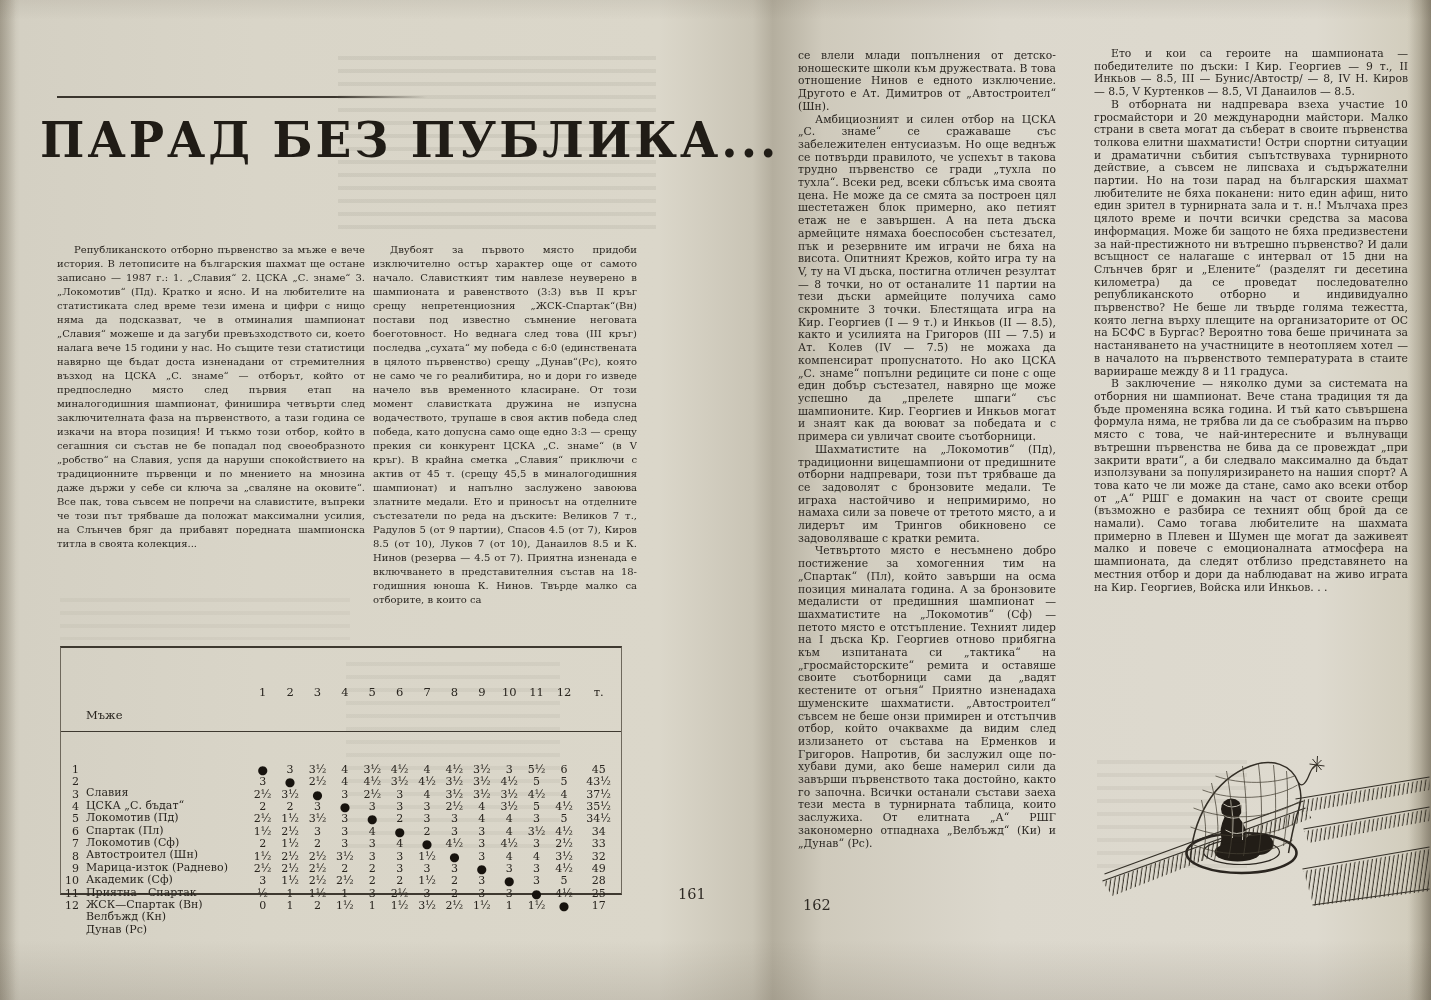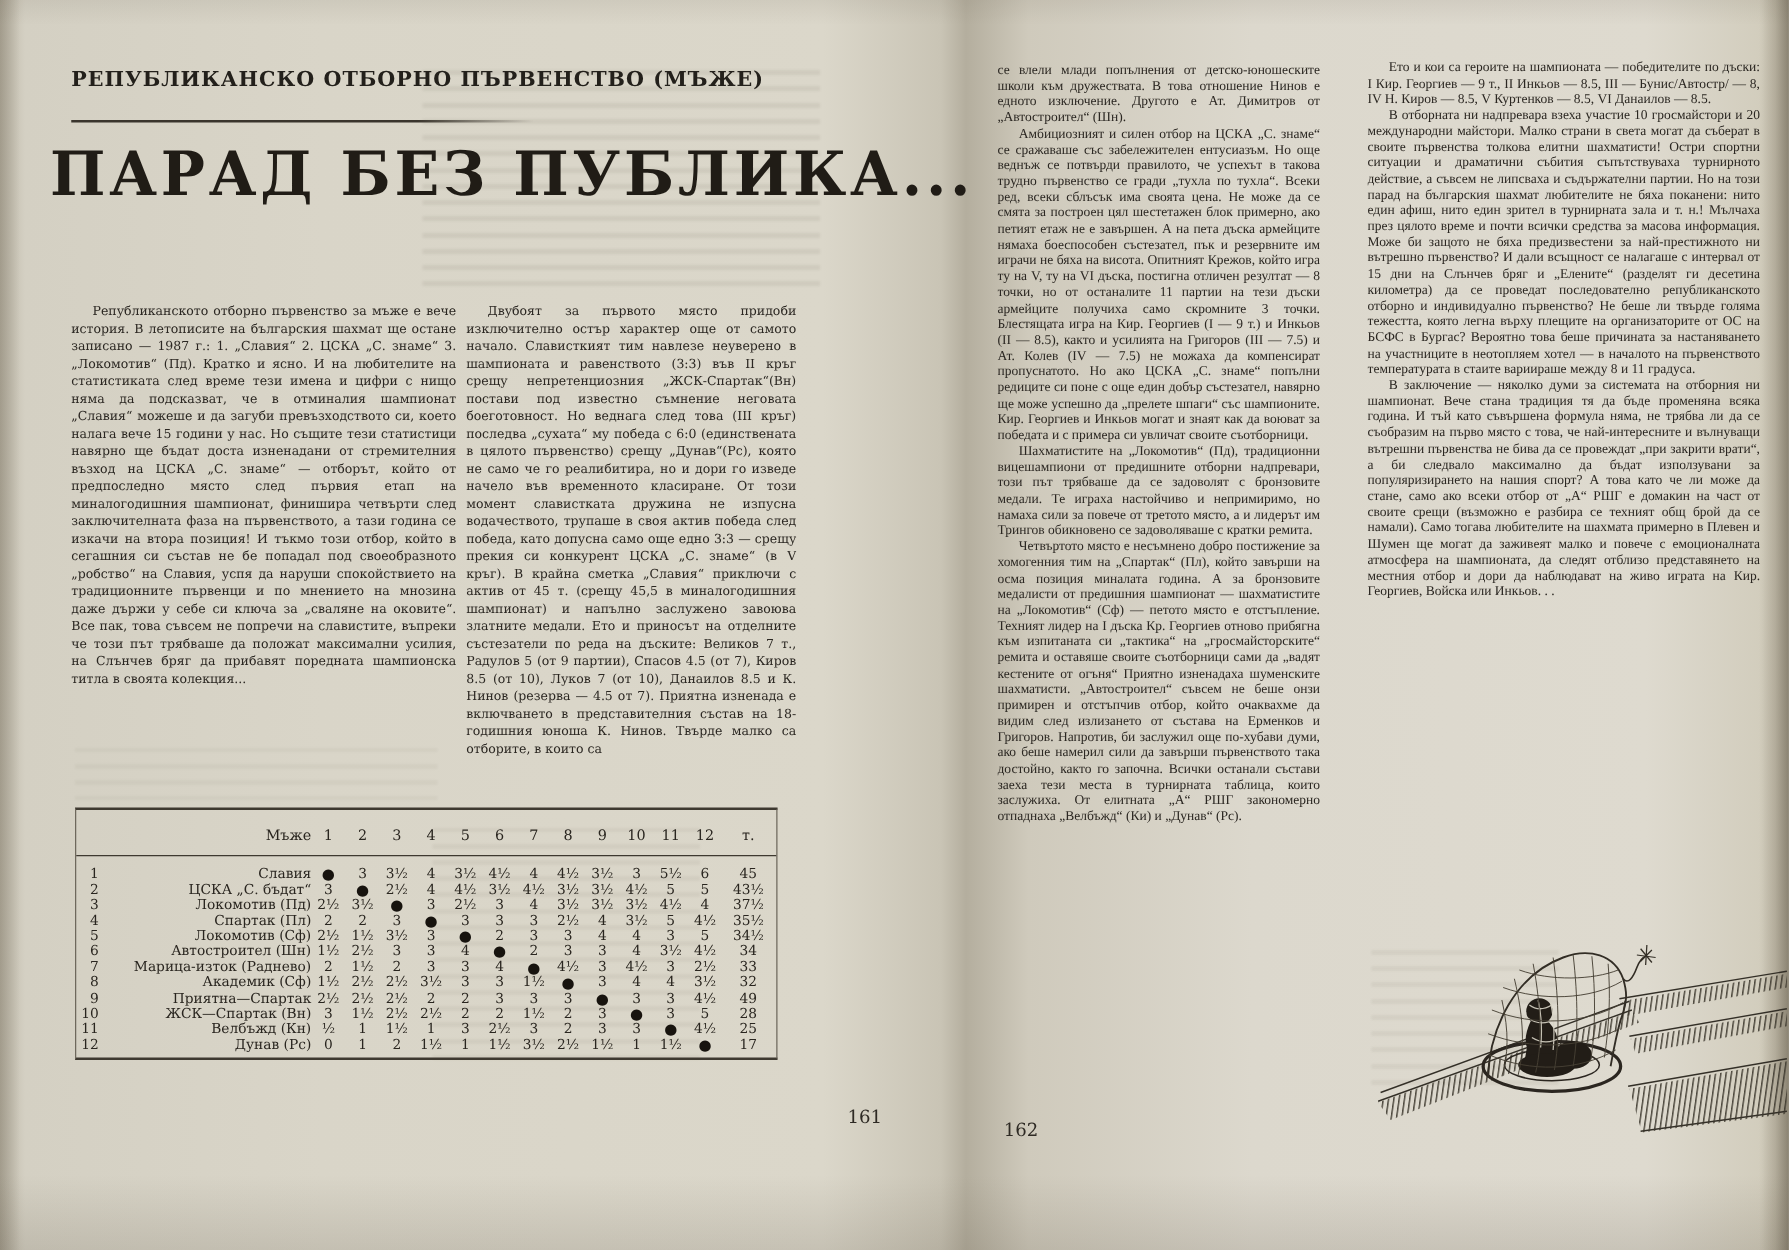--- a/index.html
+++ b/index.html
@@ -30,41 +30,41 @@
     color:#201c16;transform:scaleY(1.04);white-space:nowrap;
   }
   .byline{
     position:absolute;left:40px;top:196px;width:600px;
     text-align:center;font-size:13px;letter-spacing:2.5px;color:#2e2a24;
   }
   .col{position:absolute;text-align:justify;overflow:hidden;}
   .col p{margin:0;text-indent:17px;}
   .col p.cont{text-indent:0;}
   .col-l{font-size:10px;line-height:14px;}
-  .col-r{font-size:10.8px;line-height:12.7px;font-family:Liberation Serif, serif;}
+  .col-r{font-size:10.8px;line-height:12.7px;}
   #l-col1{left:57px;top:243px;width:308px;height:398px;}
   #l-col2{left:373px;top:243px;width:264px;height:404px;}
   #r-col1{left:798px;top:50px;width:258px;height:838px;}
   #r-col2{left:1094px;top:48px;width:314px;height:700px;}
   
   .standings{
     position:absolute;left:60px;top:646px;width:560px;
     border-top:2px solid #3e3930;border-bottom:2px solid #3e3930;
     border-left:1px solid #6e685c;border-right:1px solid #6e685c;
     padding:0 0 4px 0;font-size:11px;color:#29251f;
   }
   .t-row{
     display:grid;
     grid-template-columns:22px 166px repeat(12, 27.4px) 42px;
     align-items:center;height:12.4px;line-height:12.4px;
   }
   .t-head{height:auto;padding:14px 0 10px;border-bottom:1.6px solid #3e3930;margin-bottom:8px;font-size:11.5px;}
   .c{white-space:nowrap;}
   .c-rank{text-align:right;padding-right:4px;}
-  .c-name{text-align:right;padding-left:3px;}
+  .c-name{text-align:left;padding-left:3px;margin-top:47px;}
   .c-s{text-align:center;}
   .c-t{text-align:center;}
   .c-s.dot{font-size:12px;color:#17130e;}
   .pageno{position:absolute;font-size:14.5px;color:#2e2a24;}
   #pageno-l{left:678px;top:886px;}
   #pageno-r{left:803px;top:897px;}
   
   .ghost{
     position:absolute;pointer-events:none;filter:blur(.7px);
     background:repeating-linear-gradient(180deg, rgba(72,63,48,.075) 0 4px, rgba(72,63,48,0) 4px 13px);
@@ -85,21 +85,20 @@
 <div class="spread">
 
   <div class="ghost gh1"></div>
   <div class="ghost gh2"></div>
   <div class="ghost gh3"></div>
   <div class="ghost gh4"></div>
   <div class="edge-l"></div>
   <div class="edge-r"></div>
 
   <div class="page">
-    <div class="kicker">РЕПУБЛИКАНСКО ОТБОРНО ПЪРВЕНСТВО (МЪЖЕ)</div>
     <div class="kicker-rule"></div>
     <h1 class="headline">ПАРАД БЕЗ ПУБЛИКА...</h1>
 
     <div id="l-col1" class="col col-l">
         <p>Републиканското отборно първенство за мъже е вече история. В летописите на българския шахмат ще остане записано — 1987 г.: 1. „Славия“ 2. ЦСКА „С. знаме“ 3. „Локомотив“ (Пд). Кратко и ясно. И на любителите на статистиката след време тези имена и цифри с нищо няма да подсказват, че в отминалия шампионат „Славия“ можеше и да загуби превъзходството си, което налага вече 15 години у нас. Но същите тези статистици навярно ще бъдат доста изненадани от стремителния възход на ЦСКА „С. знаме“ — отборът, който от предпоследно място след първия етап на миналогодишния шампионат, финишира четвърти след заключителната фаза на първенството, а тази година се изкачи на втора позиция! И тъкмо този отбор, който в сегашния си състав не бе попадал под своеобразното „робство“ на Славия, успя да наруши спокойствието на традиционните първенци и по мнението на мнозина даже държи у себе си ключа за „сваляне на оковите“. Все пак, това съвсем не попречи на славистите, въпреки че този път трябваше да положат максимални усилия, на Слънчев бряг да прибавят поредната шампионска титла в своята колекция...</p>
       </div>
     <div id="l-col2" class="col col-l">
         <p>Двубоят за първото място придоби изключително остър характер още от самото начало. Слависткият тим навлезе неуверено в шампионата и равенството (3:3) във II кръг срещу непретенциозния „ЖСК-Спартак“(Вн) постави под известно съмнение неговата боеготовност. Но веднага след това (III кръг) последва „сухата“ му победа с 6:0 (единствената в цялото първенство) срещу „Дунав“(Рс), която не само че го реалибитира, но и дори го изведе начело във временното класиране. От този момент славистката дружина не изпусна водачеството, трупаше в своя актив победа след победа, като допусна само още едно 3:3 — срещу прекия си конкурент ЦСКА „С. знаме“ (в V кръг). В крайна сметка „Славия“ приключи с актив от 45 т. (срещу 45,5 в миналогодишния шампионат) и напълно заслужено завоюва златните медали. Ето и приносът на отделните състезатели по реда на дъските: Великов 7 т., Радулов 5 (от 9 партии), Спасов 4.5 (от 7), Киров 8.5 (от 10), Луков 7 (от 10), Данаилов 8.5 и К. Нинов (резерва — 4.5 от 7). Приятна изненада е включването в представителния състав на 18-годишния юноша К. Нинов. Твърде малко са отборите, в които са</p>
       </div>
 

